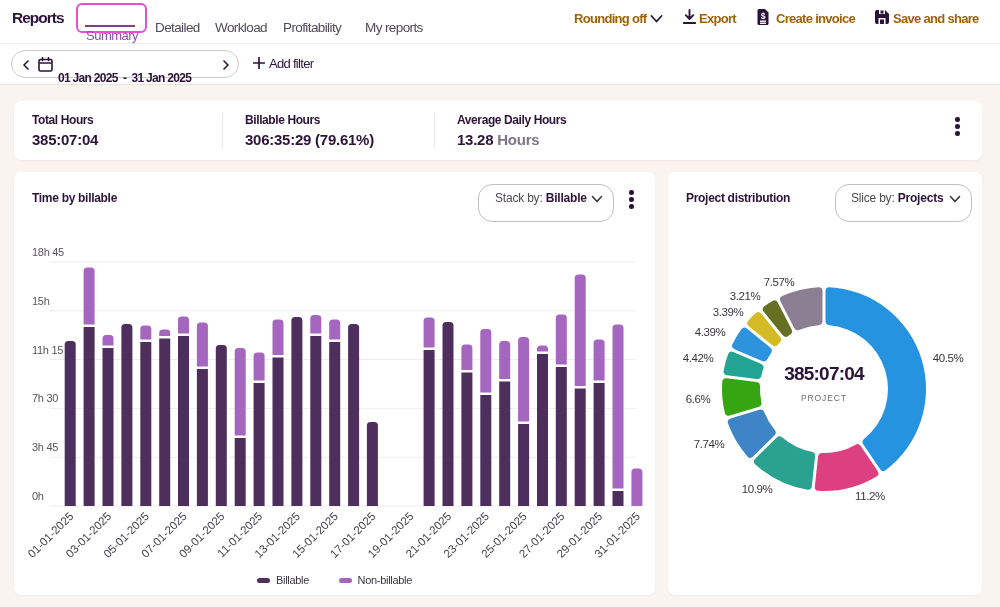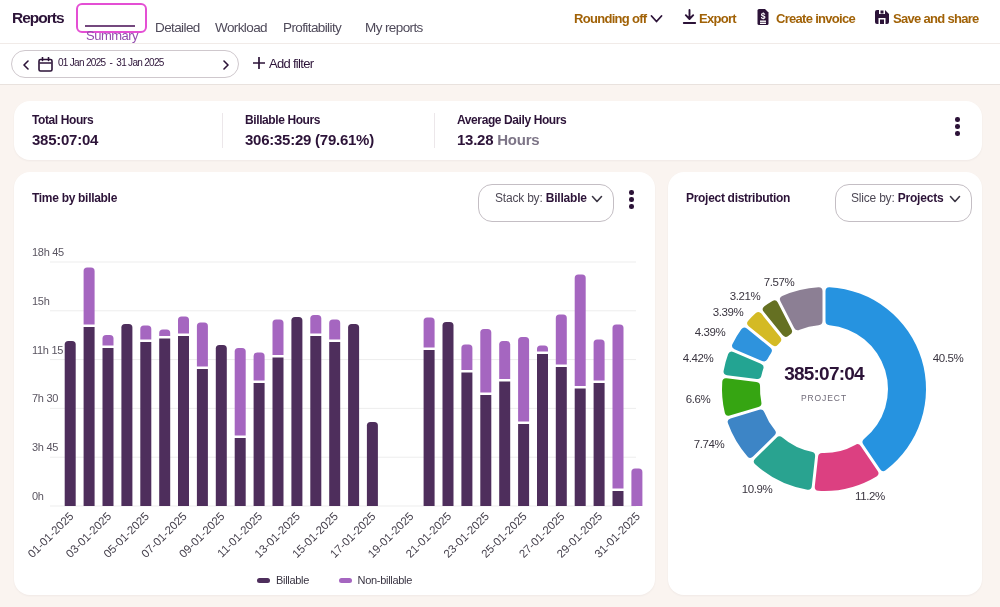--- a/index.html
+++ b/index.html
@@ -6,23 +6,23 @@
 .hdr { position:absolute; left:0; top:0; width:1000px; height:85px; background:#fff; border-bottom:1px solid #e9e2de; }
 .row1 { position:absolute; left:0; top:0; width:1000px; height:44px; border-bottom:1px solid #f1ebe8; }
 .title { position:absolute; left:12px; top:8.5px; font-size:15.5px; letter-spacing:-1px; font-weight:bold; }
 .tab { position:absolute; top:20px; font-size:13.5px; letter-spacing:-0.6px; color:#4f4a5a; }
 .ring { position:absolute; left:76px; top:3px; width:71px; height:30px; border:2.5px solid #e44fd4; border-radius:6px; }
 .tab-sum { position:absolute; left:86px; top:28px; font-size:13px; letter-spacing:-0.5px; color:#934cae; }
 .underl { position:absolute; left:85px; top:24.5px; width:50px; height:2px; background:#74487e; }
 .rctl { position:absolute; top:11px; font-size:13px; letter-spacing:-0.7px; font-weight:bold; color:#a16207; }
 .row2 { position:absolute; left:0; top:44px; width:1000px; height:40px; }
 .pill { position:absolute; left:11px; top:6px; width:228px; height:28px; border:1px solid #cfc8cd; border-radius:14px; }
-.pilltext { position:absolute; left:46px; top:6px; font-size:10px; letter-spacing:-0.7px; font-weight:normal; white-space:nowrap; }
+.pilltext { position:absolute; left:46px; top:20px; font-size:12px; letter-spacing:-0.7px; font-weight:bold; white-space:nowrap; }
 .addf { position:absolute; left:269px; top:12px; font-size:13px; letter-spacing:-0.7px; font-weight:normal; }
-.card { position:absolute; background:#fff; border-radius:16px; box-shadow:0 1px 2px rgba(60,40,60,0.05); }
+.card { position:absolute; background:#fff; border-radius:7px; box-shadow:0 1px 2px rgba(60,40,60,0.05); }
 .stats { left:14px; top:101px; width:968px; height:59px; }
 .statlab { font-size:12px; letter-spacing:-0.4px; font-weight:bold; color:#2c1338; }
 .statval { font-size:15px; letter-spacing:-0.25px; font-weight:bold; color:#2c1338; margin-top:4px; }
 .sdiv { position:absolute; top:12px; width:1px; height:35px; background:#ece7ea; }
 .chart1 { left:14px; top:172px; width:641px; height:423px; }
 .chart2 { left:668px; top:172px; width:314px; height:423px; }
 .ctitle { position:absolute; left:18px; top:19px; font-size:12px; letter-spacing:-0.3px; font-weight:bold; }
 .selbtn { position:absolute; height:38px; border:1px solid #c4bec4; border-radius:14px; font-size:12px; letter-spacing:-0.2px; color:#4e4956; line-height:26px; }
 .kebab { position:absolute; width:4px; }
 .kebab span { display:block; width:4.5px; height:4.5px; border-radius:50%; background:#2c1338; margin-bottom:2.5px; }

